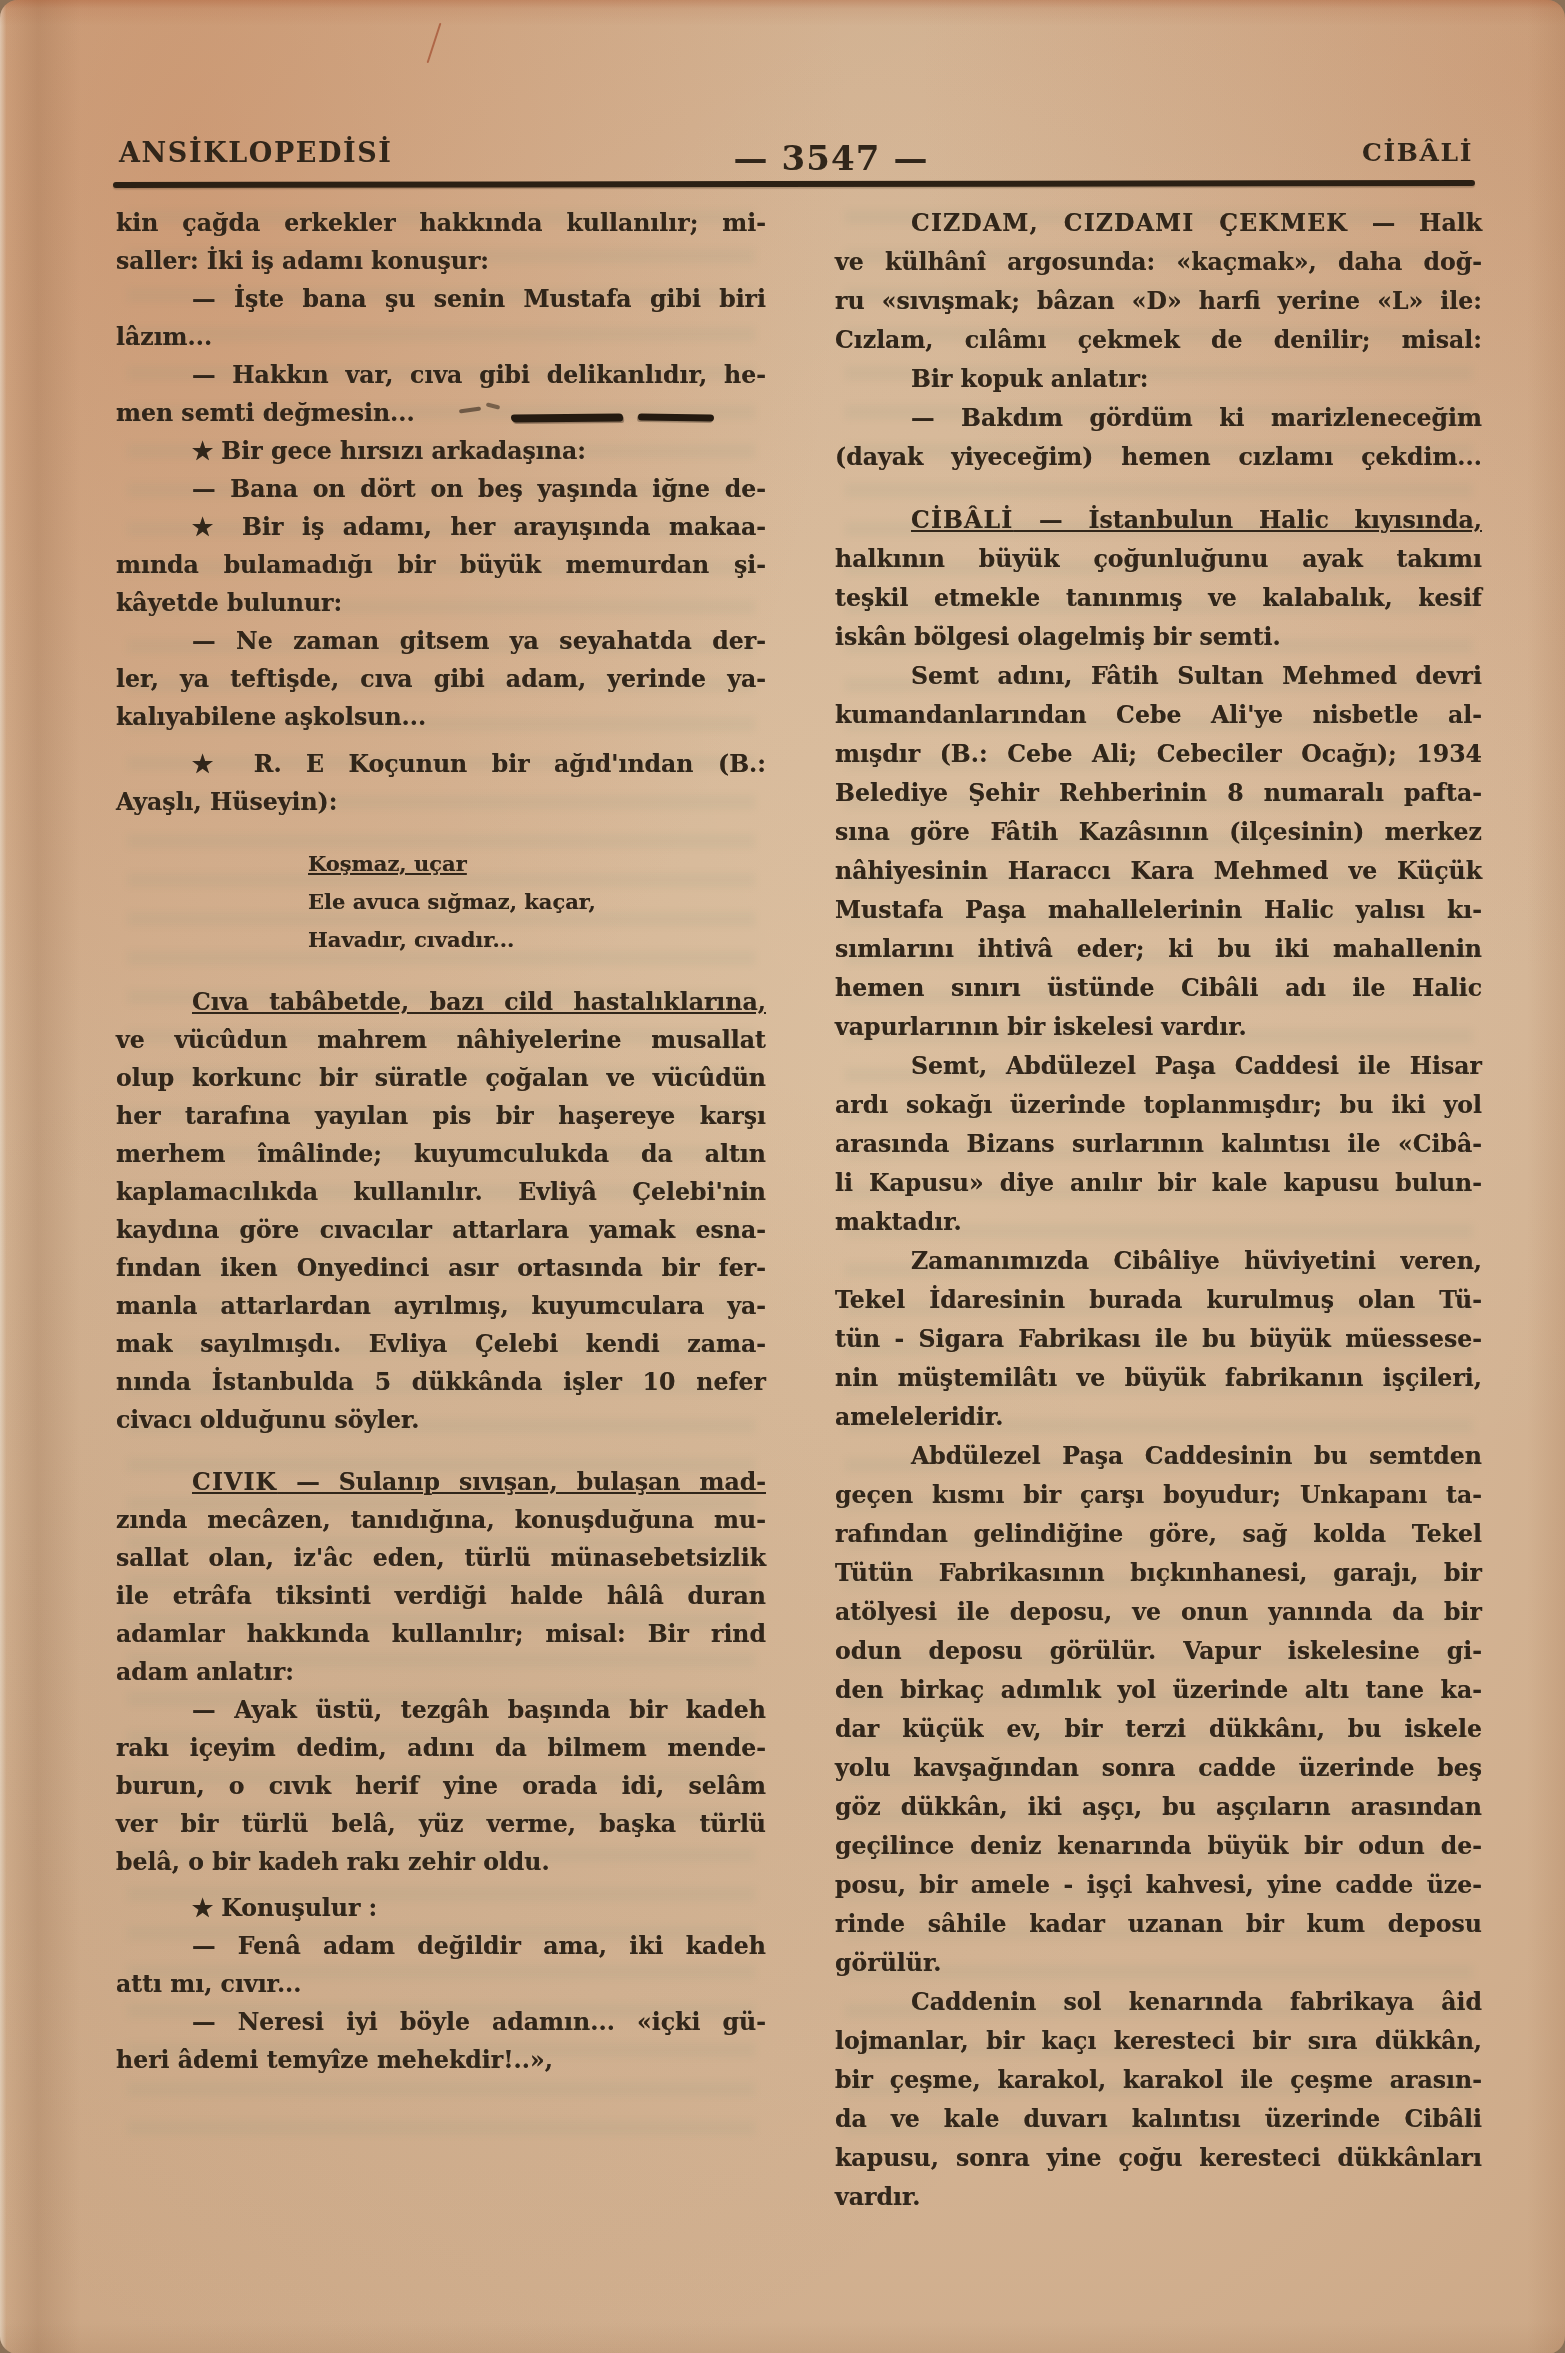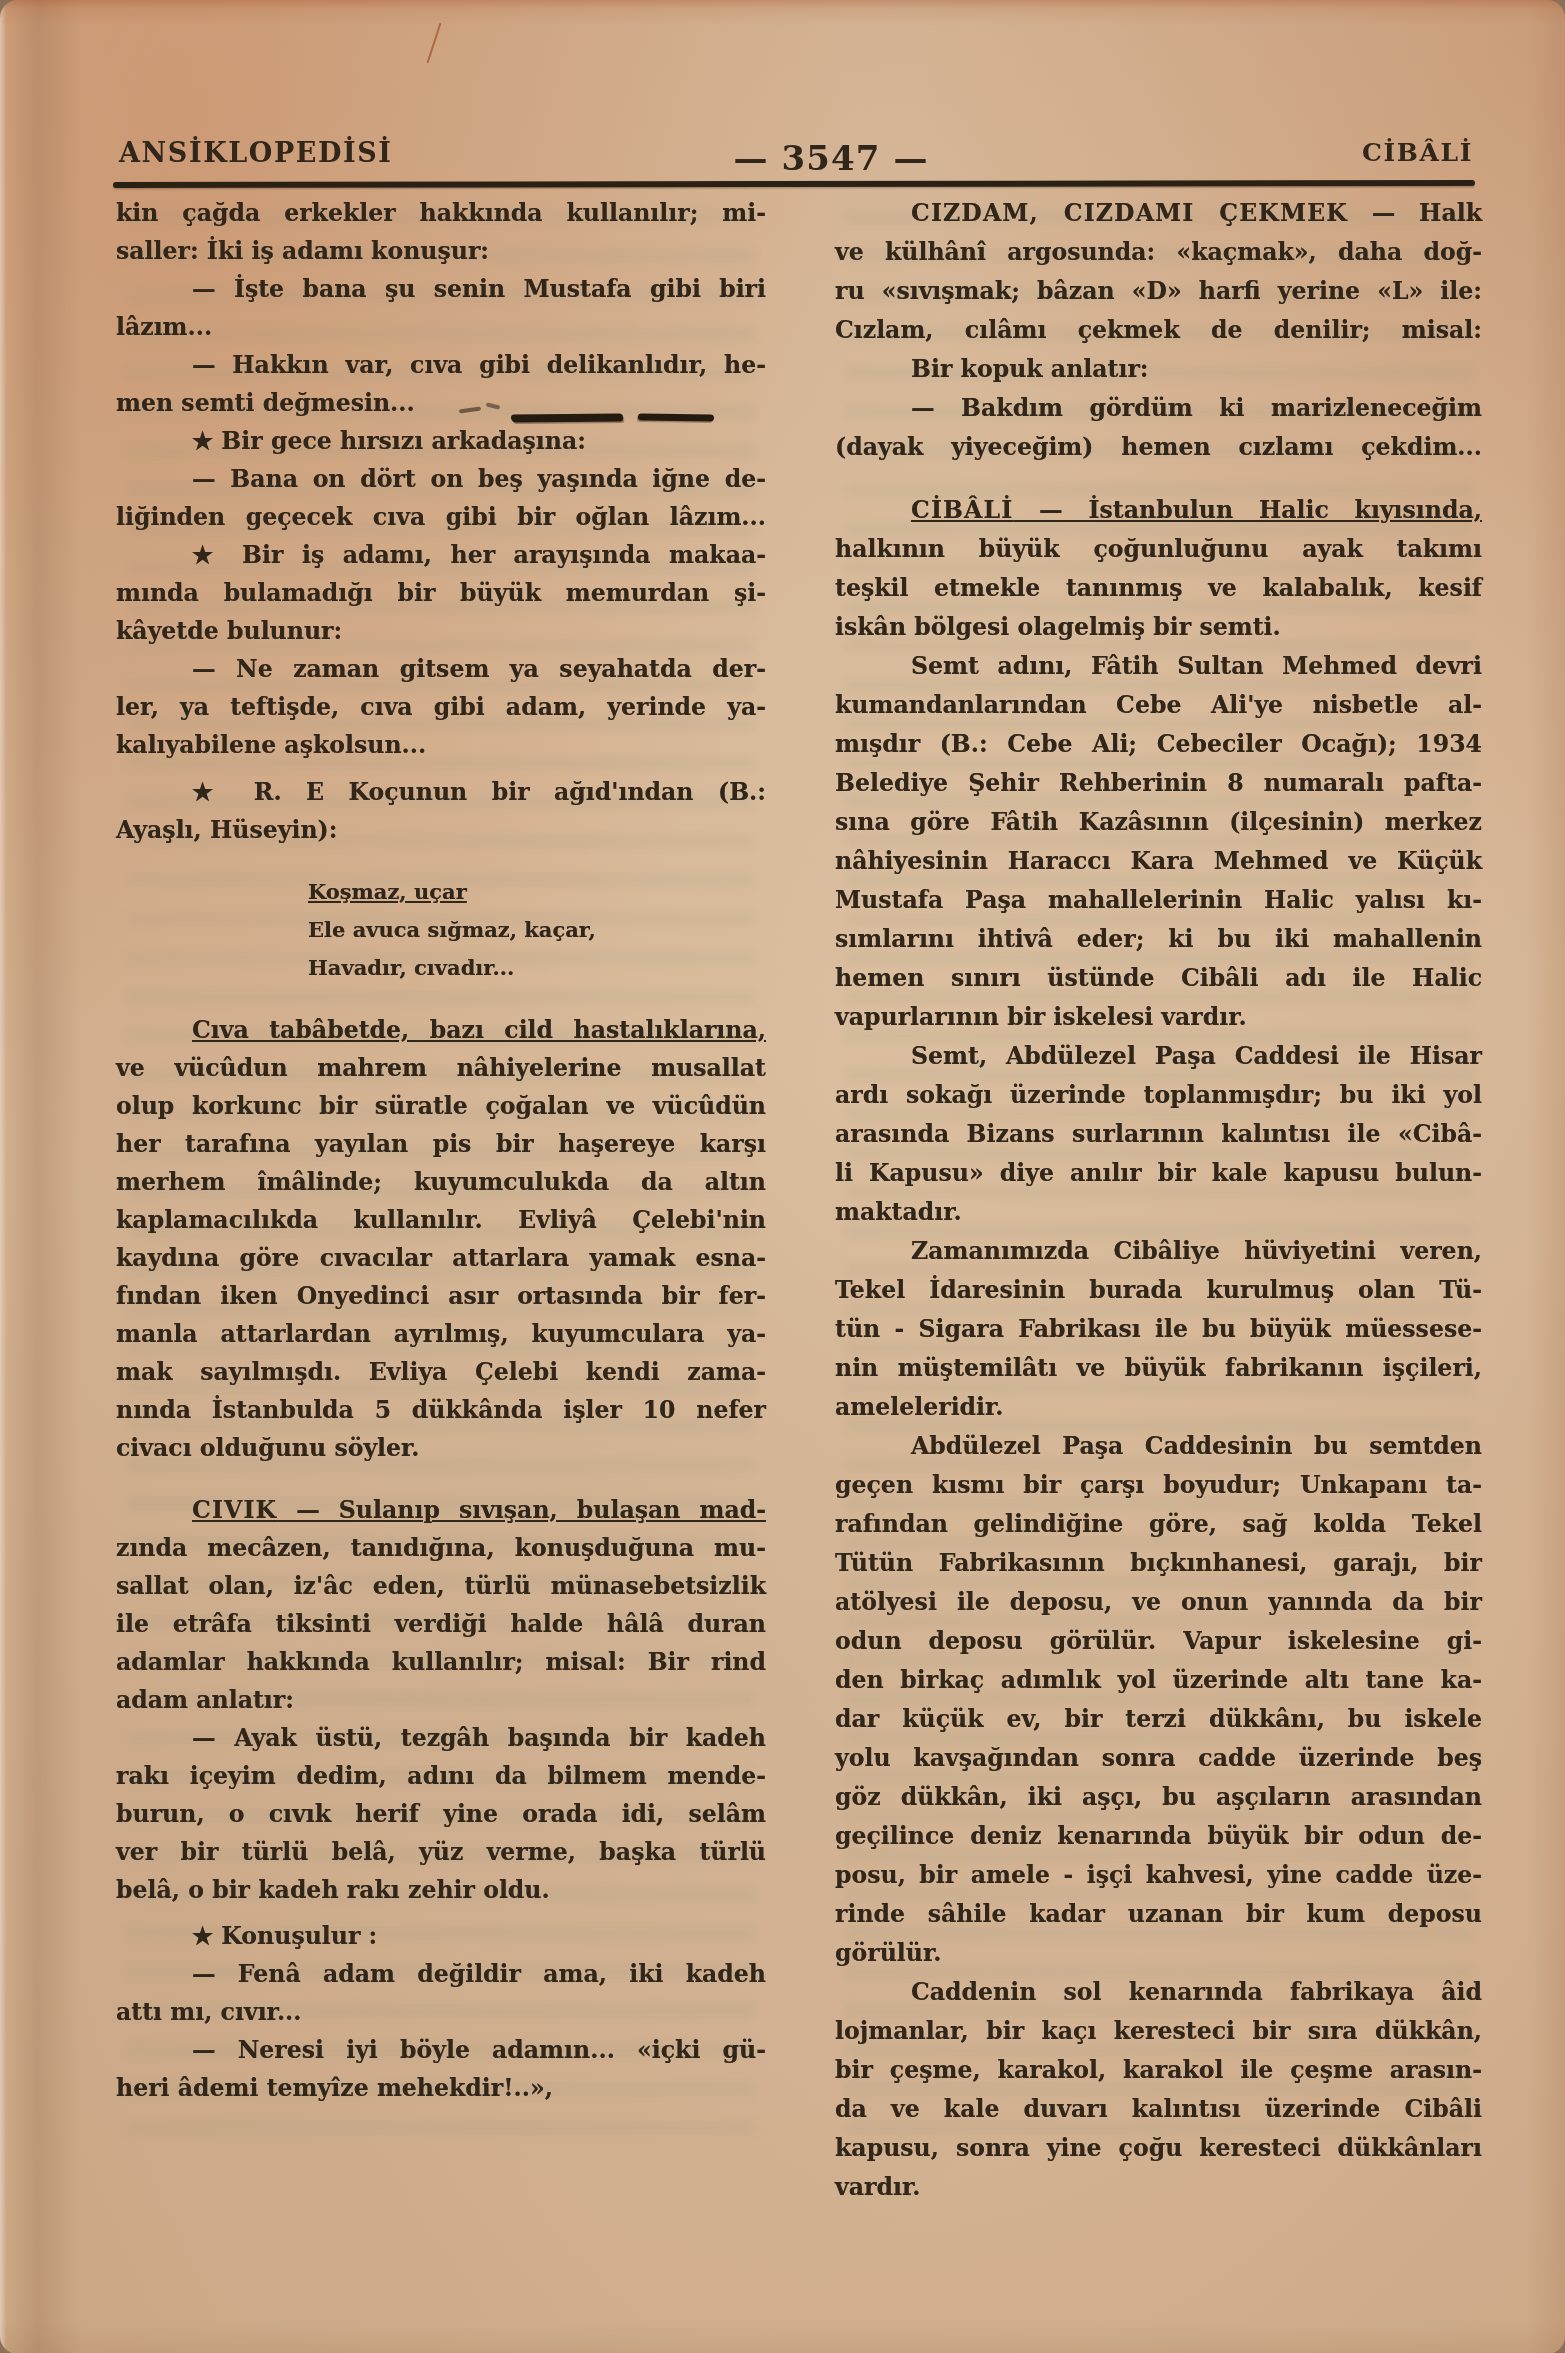--- a/index.html
+++ b/index.html
@@ -42,21 +42,21 @@
   .hdr-left{left:119px;top:137px;font-size:27px;}
   .hdr-center{left:831px;top:138px;font-size:34px;transform:translateX(-50%);letter-spacing:1.1px;}
   .hdr-right{left:1473px;top:138px;font-size:25px;transform:translateX(-100%);}
   .rule{
     position:absolute;left:113px;top:181px;width:1362px;height:6.4px;z-index:10;
     background:#2b2014;border-radius:3.8px;
     box-shadow:0 9.7px 0 -7px rgba(104,74,48,0.28), 0 1.6px 1.1px rgba(60,40,20,0.25);
     transform:rotate(-0.08deg);
   }
 
-  .col{position:absolute;top:194px;z-index:8;}
+  .col{position:absolute;top:204px;z-index:8;}
   .col-left{left:116px;width:650px;}
   .col-right{left:835px;width:647px;}
 
   .ln{
     height:38px;line-height:38px;font-size:23.6px;font-weight:bold;
     text-align:justify;text-align-last:justify;
     color:#31261a;text-shadow:0 0 0.5px rgba(49,38,26,0.55);
     white-space:normal;
   }
   .col-right .ln{height:39px;line-height:39px;}
@@ -90,21 +90,20 @@
 
   <div class="col col-left">
       <div class="ln ">kin çağda erkekler hakkında kullanılır; mi-</div>
       <div class="ln noj">saller: İki iş adamı konuşur:</div>
       <div class="ln ind">— İşte bana şu senin Mustafa gibi biri</div>
       <div class="ln noj">lâzım...</div>
       <div class="ln ind">— Hakkın var, cıva gibi delikanlıdır, he-</div>
       <div class="ln noj">men semti değmesin...</div>
       <div class="ln ind noj">★ Bir gece hırsızı arkadaşına:</div>
       <div class="ln ind">— Bana on dört on beş yaşında iğne de-</div>
-      <div class="ln ">liğinden geçecek cıva gibi bir oğlan lâzım...</div>
       <div class="ln ind">★ Bir iş adamı, her arayışında makaa-</div>
       <div class="ln ">mında bulamadığı bir büyük memurdan şi-</div>
       <div class="ln noj">kâyetde bulunur:</div>
       <div class="ln ind">— Ne zaman gitsem ya seyahatda der-</div>
       <div class="ln ">ler, ya teftişde, cıva gibi adam, yerinde ya-</div>
       <div class="ln noj">kalıyabilene aşkolsun...</div>
       <div class="ln ind gapsm">★ R. E Koçunun bir ağıd'ından (B.:</div>
       <div class="ln noj">Ayaşlı, Hüseyin):</div>
       <div class="ln poem gap">Koşmaz, uçar</div>
       <div class="ln poem">Ele avuca sığmaz, kaçar,</div>

